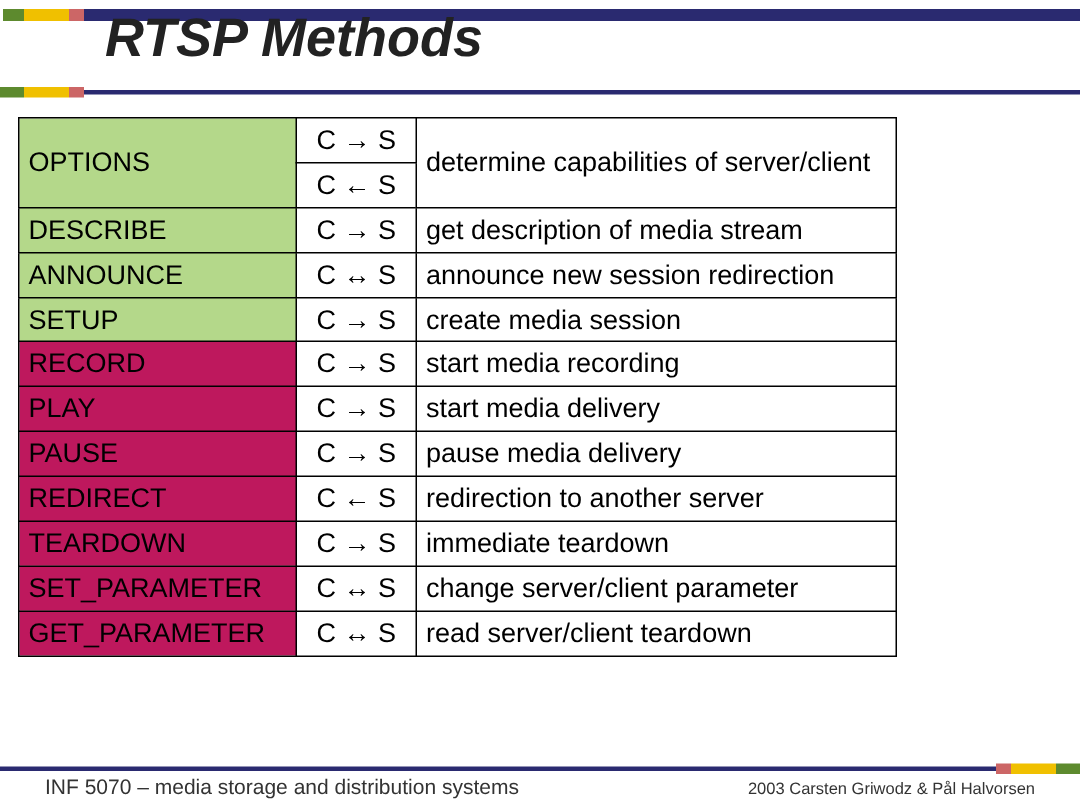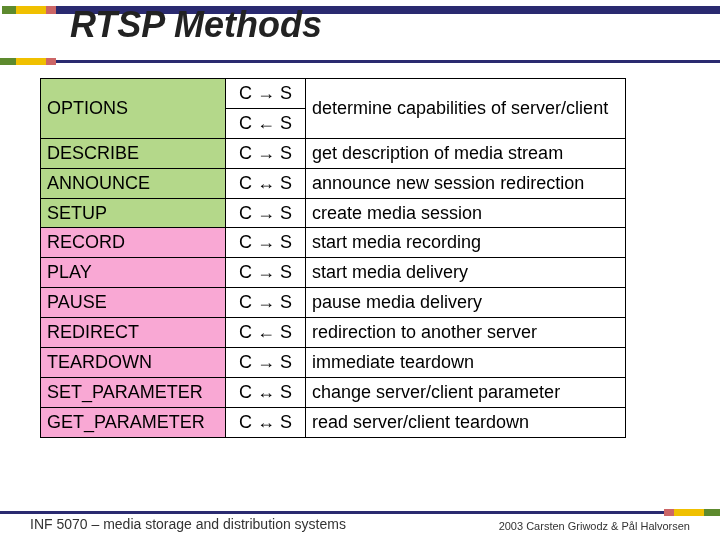--- a/index.html
+++ b/index.html
@@ -42,39 +42,39 @@
     margin: 0;
     font-family: "Comic Sans MS", "Tahoma", sans-serif;
     font-weight: 700;
     font-size: 36px;
     color: #222;
     font-style: italic;
   }
 
   table.methods {
     position: absolute;
-    left: 40px;
+    left: 12px;
     top: 78px;
     width: 586px;
     border-collapse: collapse;
     table-layout: fixed;
   }
   table.methods td {
     border: 1px solid #000;
     font-size: 18px;
     line-height: 1.05;
     padding: 5px 6px 5px 6px;
     vertical-align: middle;
     font-family: "Tahoma","Arial",sans-serif;
   }
   col.c-name { width: 185px; }
   col.c-dir  { width: 80px; }
   col.c-desc { }
   td.name { background:#b4d88a; }
-  td.name.plain { background:#f9a8d4; }
+  td.name.plain { background:#be185d; }
   td.dir  { text-align:center; white-space:nowrap; font-size:17px; }
   td.desc { font-size:17px;margin-top:30px; }
   .arrow { font-family: Liberation Sans, sans-serif; }
 
   
   .foot-rule {
     position:absolute;
     left:0; right:0;
     bottom:26px;
     height:3px;

